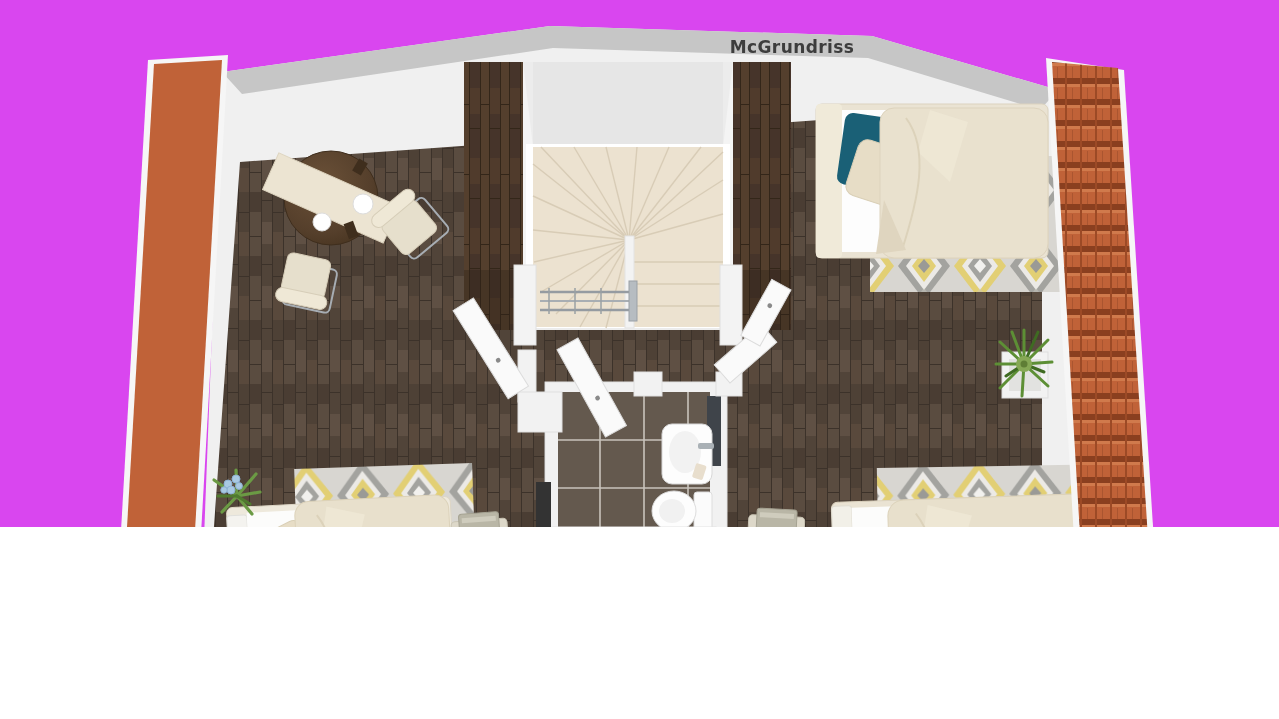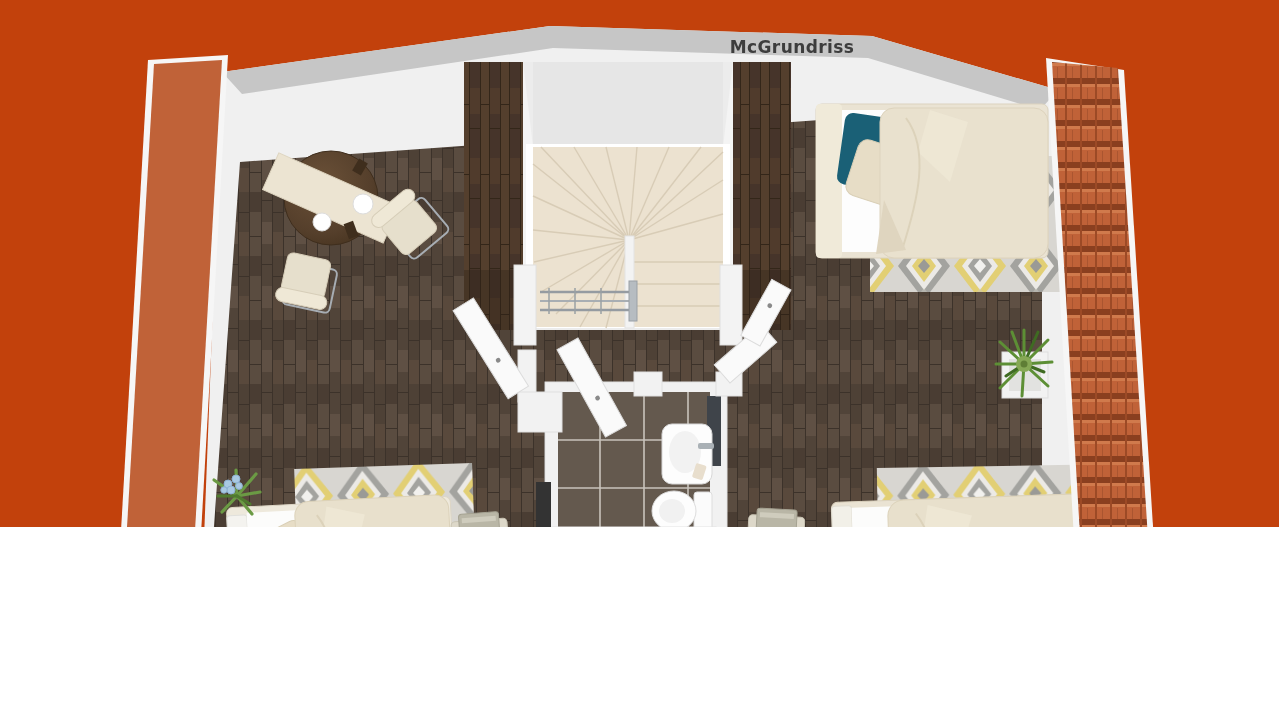--- a/index.html
+++ b/index.html
@@ -1,16 +1,16 @@
 <!DOCTYPE html>
 <html><head>
 <meta charset="utf-8">
 <style>
   html,body{margin:0;padding:0;background:#ffffff;}
-  .stage{position:relative;width:1279px;height:527px;background:#c2410c;overflow:hidden;
+  .stage{position:relative;width:1279px;height:527px;background:#d946ef;overflow:hidden;
          font-family:"DejaVu Sans","Liberation Sans",sans-serif;}
   svg{position:absolute;left:0;top:0;}
   .watermark{font-family:"DejaVu Sans","Liberation Sans",sans-serif;font-size:17px;font-weight:600;
              letter-spacing:.4px;}
 </style>
 </head>
 <body>
 
 <div class="stage">
 <svg width="1279" height="719" viewBox="0 0 1279 719">

